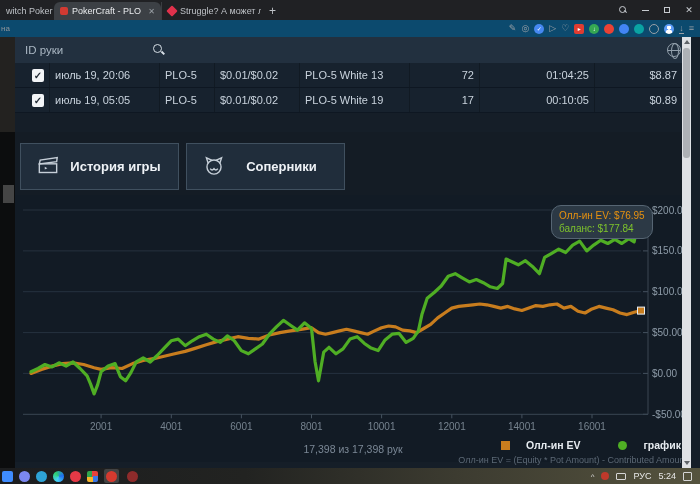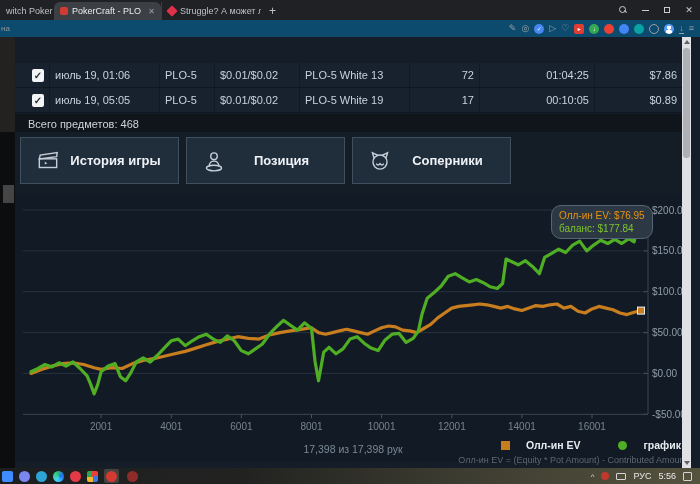--- a/index.html
+++ b/index.html
@@ -83,21 +83,21 @@
   .cell-r { justify-content:flex-end; }
   .cell-money { padding-right:14px !important; }
   .cbx { width:13px; height:13px; background:#f2f4f6; border-radius:2px; margin-left:12px;
          display:flex; align-items:center; justify-content:center; color:#1d2630;
          font-size:10px; font-weight:bold; }
 
   .tfoot { position:absolute; left:0; top:77px; width:676px; height:19px; background:#10151b;
            display:flex; align-items:center; color:#ccd3da; font-size:11px; padding-left:13px; }
 
   .tabs-row { position:absolute; left:0; top:95px; width:676px; height:63px; background:#141c25;
-              display:flex; align-items:flex-start; padding:5px 0 0 5px; }
+              display:flex; align-items:center; padding:5px 0 0 5px; }
   .ptab { width:159px; height:47px; margin-right:7px; background:#202d3b; border:1px solid #40505f;
           display:flex; align-items:center; color:#eef2f6; font-weight:bold; font-size:13px; }
   .ptab .ticon { margin-left:14px; flex:0 0 auto; }
   .ptab .tlabel { flex:1; text-align:center; padding-right:8px; }
   .ptab.active { background:#0d141c; border:none; height:58px; margin-top:-5px; }
 
   .chart-panel { position:absolute; left:0; top:158px; width:676px; height:267px; background:#121b25; }
   .ytick { fill:#8e9ca9; font-size:10px; font-family:"Liberation Sans",sans-serif; }
   .xtick { fill:#76838f; font-size:10px; font-family:"Liberation Sans",sans-serif; }
   .tooltip { position:absolute; left:536px; top:10px; background:#2c3945; border:1px solid #56657"3";
@@ -202,68 +202,62 @@
   </div>
 
   <div class="page">
     <div class="left-strip">
       <div class="dark"></div>
         <div class="notch"></div>
     </div>
 
     <div class="content">
 
+      <div class="searchbar">
+        <input placeholder="ID руки" style="">
+        <span class="mag"></span>
+        <span class="globe"></span>
+      </div>
 
       <div class="hand-table">
         <div class="trow">
           <div>
               <span class="cbx">✓</span>
             </div>
-          <div>июль 19, 01:06</div>
+          <div>июль 19, 20:06</div>
           <div>PLO-5</div>
           <div>$0.01/$0.02</div>
           <div>PLO-5 White 13</div>
           <div class="cell-r">72</div>
           <div class="cell-r">01:04:25</div>
-          <div class="cell-r cell-money">$7.86</div>
+          <div class="cell-r cell-money">$8.87</div>
         </div>
         <div class="trow">
           <div>
               <span class="cbx">✓</span>
             </div>
           <div>июль 19, 05:05</div>
           <div>PLO-5</div>
           <div>$0.01/$0.02</div>
           <div>PLO-5 White 19</div>
           <div class="cell-r">17</div>
           <div class="cell-r">00:10:05</div>
           <div class="cell-r cell-money">$0.89</div>
         </div>
       </div>
 
-      <div class="tfoot">
-        <span>Всего предметов: 468</span>
-      </div>
 
       <div class="tabs-row">
         <div class="ptab">
           <svg class="ticon" width="26" height="26" viewBox="0 0 24 24" fill="none" stroke="#c6cfd8" stroke-width="1.3">
             <rect x="4" y="10" width="16" height="8"></rect>
             <polygon points="4,10 4.8,6.5 20.5,4.2 20,8"></polygon>
             <polygon points="9,12.8 11.4,14 9,15.2" fill="#c6cfd8" stroke="none"></polygon>
           </svg>
           <span class="tlabel">История игры</span>
-        </div>
-        <div class="ptab">
-          <svg class="ticon" width="26" height="26" viewBox="0 0 24 24" fill="none" stroke="#c6cfd8" stroke-width="1.3">
-            <circle cx="12" cy="7.5" r="3"></circle>
-            <path d="M7.5 17 c0-3 2-5 4.5-5 s4.5 2 4.5 5"></path>
-            <ellipse cx="12" cy="18.5" rx="7" ry="2.6"></ellipse>
-          </svg>
-          <span class="tlabel">Позиция</span>
         </div>
         <div class="ptab">
           <svg class="ticon" width="26" height="26" viewBox="0 0 24 24" fill="none" stroke="#c6cfd8" stroke-width="1.3">
             <circle cx="12" cy="13" r="6.5"></circle>
             <polyline points="6.6,9.5 5,4.5 10.3,6.8"></polyline>
             <polyline points="17.4,9.5 19,4.5 13.7,6.8"></polyline>
             <path d="M8.5 14.5 q1.75 2.5 3.5 0 q1.75 2.5 3.5 0"></path>
           </svg>
           <span class="tlabel">Соперники</span>
         </div>
@@ -352,18 +346,18 @@
         </span>
       <span class="tb-wrap">
           <span class="tb-ic t-dred"></span>
         </span>
     </div>
     <div class="tray">
       <span class="chev">^</span>
       <span class="t-traydot"></span>
       <span class="t-mon"></span>
       <span>РУС</span>
-      <span>5:56</span>
+      <span>5:24</span>
       <span class="t-notif"></span>
     </div>
   </div>
 
 </div>
 
 </body></html>

